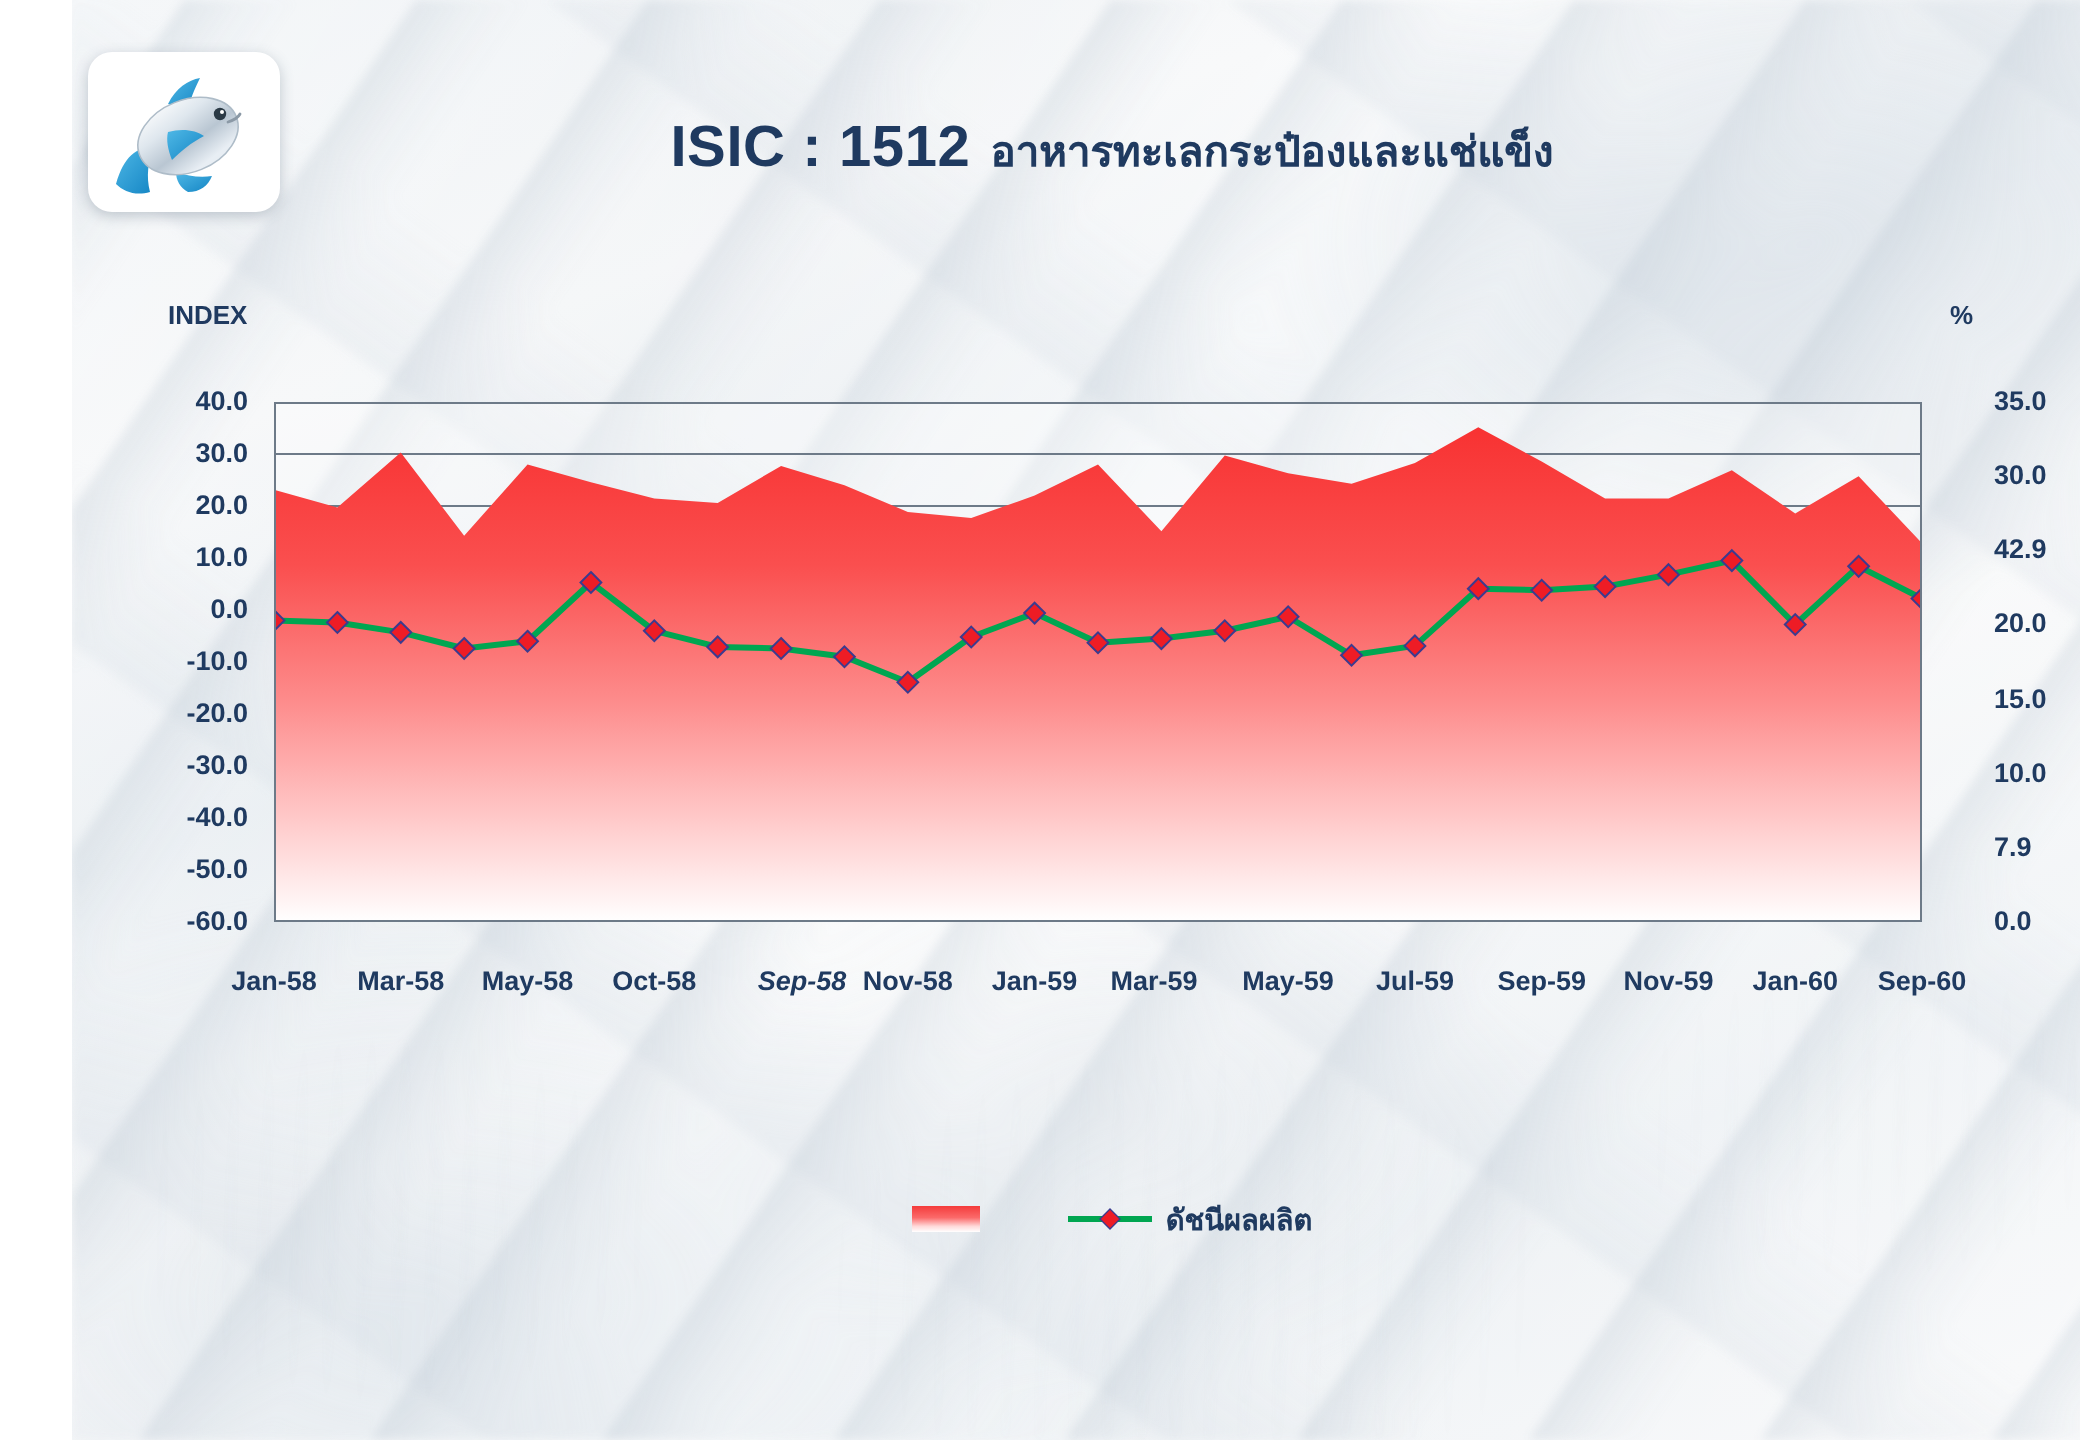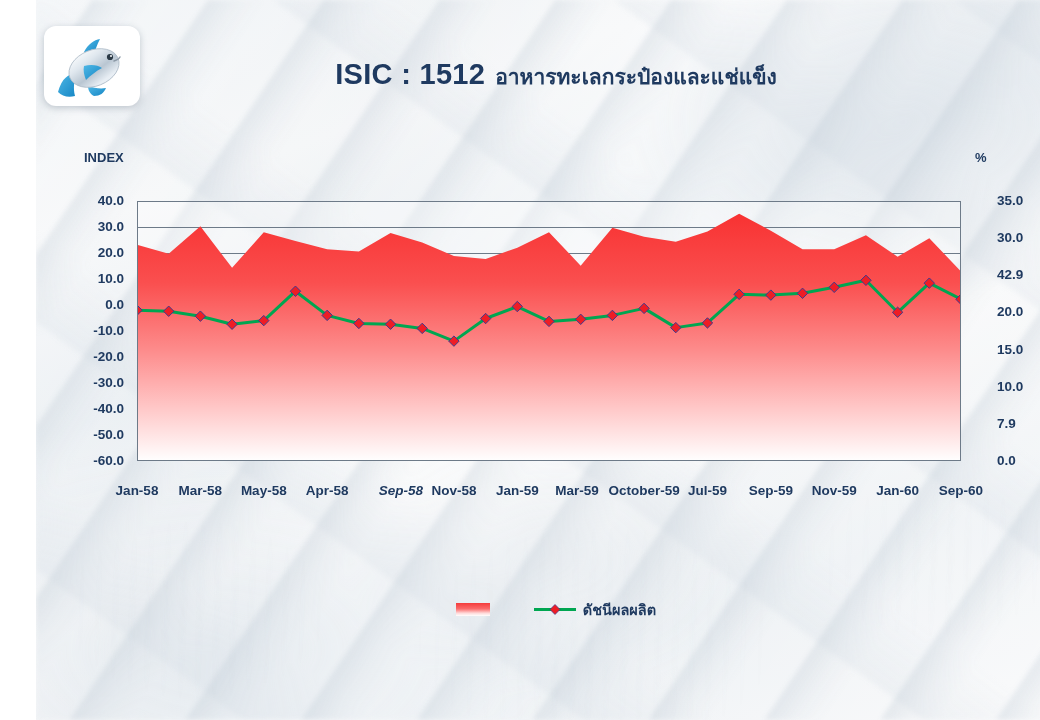--- a/index.html
+++ b/index.html
@@ -190,26 +190,26 @@
       <div class="ytick ytick-right" style="top: 342.571px;">15.0</div>
       <div class="ytick ytick-right" style="top: 379.714px;">10.0</div>
       <div class="ytick ytick-right" style="top: 416.857px;">7.9</div>
       <div class="ytick ytick-right" style="top: 454px;">0.0</div>
     </div>
 
   <div id="xticks">
       <div class="xtick" style="left: 101px;">Jan-58</div>
       <div class="xtick" style="left: 164.385px;">Mar-58</div>
       <div class="xtick" style="left: 227.769px;">May-58</div>
-      <div class="xtick" style="left: 291.154px;">Apr-58</div>
+      <div class="xtick" style="left: 291.154px;">Oct-58</div>
       <div class="xtick" style="left: 365px; font-style: italic;">Sep-58</div>
       <div class="xtick" style="left: 417.923px;">Nov-58</div>
       <div class="xtick" style="left: 481.308px;">Jan-59</div>
       <div class="xtick" style="left: 541px;">Mar-59</div>
-      <div class="xtick" style="left: 608.077px;">October-59</div>
+      <div class="xtick" style="left: 608.077px;">May-59</div>
       <div class="xtick" style="left: 671.462px;">Jul-59</div>
       <div class="xtick" style="left: 734.846px;">Sep-59</div>
       <div class="xtick" style="left: 798.231px;">Nov-59</div>
       <div class="xtick" style="left: 861.615px;">Jan-60</div>
       <div class="xtick" style="left: 925px;">Sep-60</div>
     </div>
 
   <div id="chart-area">
     <div id="plot-bg"></div>
     <svg id="plot-svg" viewBox="0 0 824 260" preserveAspectRatio="none">

